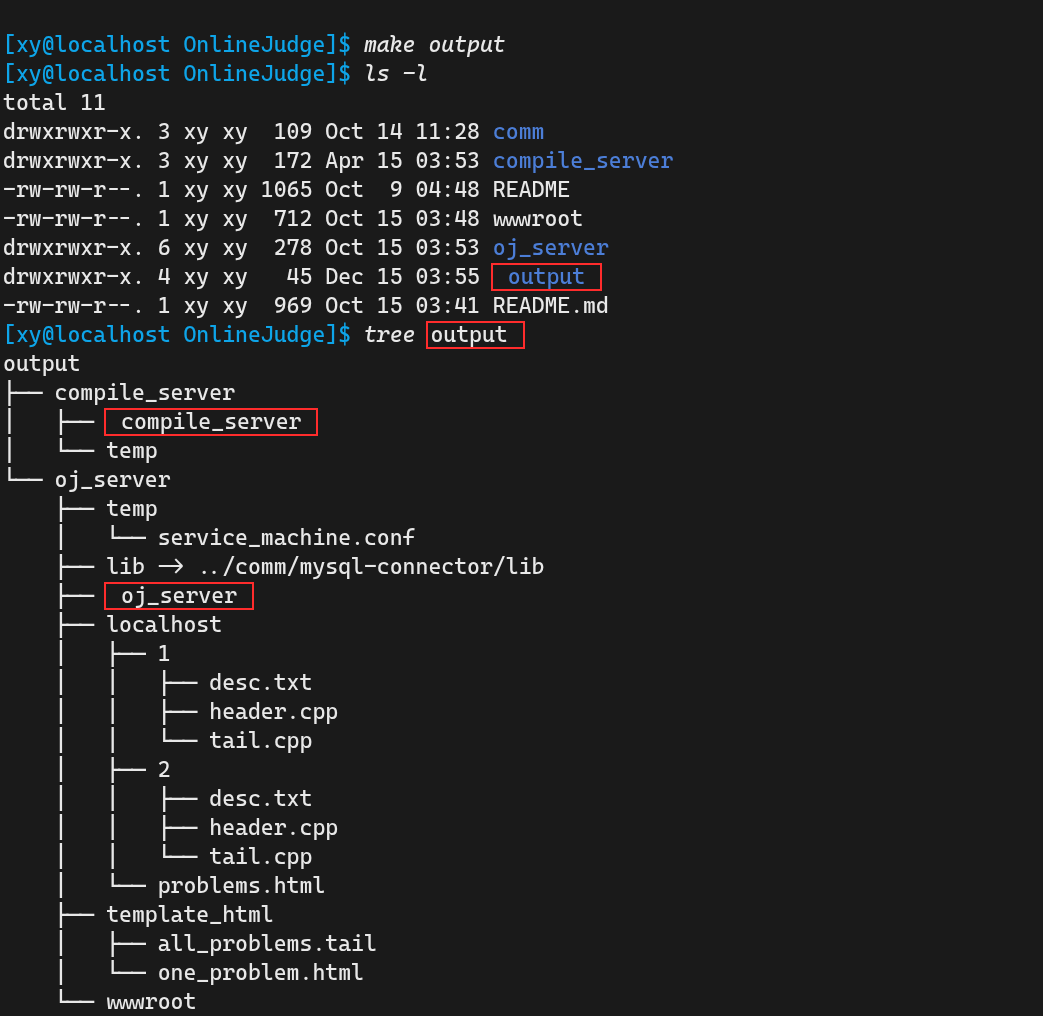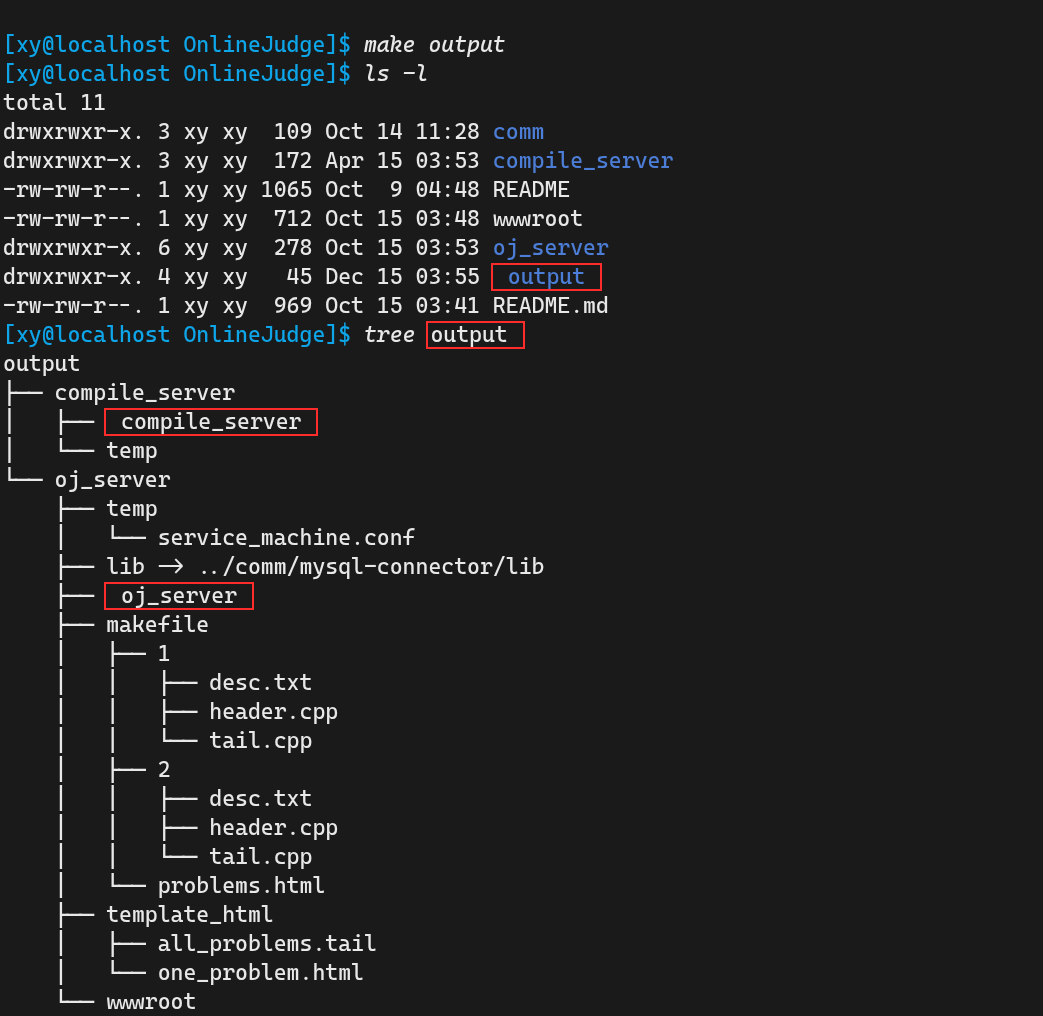--- a/index.html
+++ b/index.html
@@ -48,21 +48,21 @@
 <span class="prompt">[xy@localhost OnlineJudge]$ </span><span class="cmd">tree </span><span class="hl">output </span>
 <span class="tree">output</span>
 <span>├── </span><span>compile_server</span>
 <span>│   ├── </span><span class="hl"> compile_server </span>
 <span>│   └── </span><span>temp</span>
 <span>└── </span><span>oj_server</span>
 <span>    ├── </span><span>temp</span>
 <span>    │   └── </span><span>service_machine.conf</span>
 <span>    ├── </span><span>lib -&gt; ../comm/mysql-connector/lib</span>
 <span>    ├── </span><span class="hl"> oj_server </span>
-<span>    ├── </span><span>makefile</span>
+<span>    ├── </span><span>localhost</span>
 <span>    │   ├── </span><span>1</span>
 <span>    │   │   ├── </span><span>desc.txt</span>
 <span>    │   │   ├── </span><span>header.cpp</span>
 <span>    │   │   └── </span><span>tail.cpp</span>
 <span>    │   ├── </span><span>2</span>
 <span>    │   │   ├── </span><span>desc.txt</span>
 <span>    │   │   ├── </span><span>header.cpp</span>
 <span>    │   │   └── </span><span>tail.cpp</span>
 <span>    │   └── </span><span>problems.html</span>
 <span>    ├── </span><span>template_html</span>

